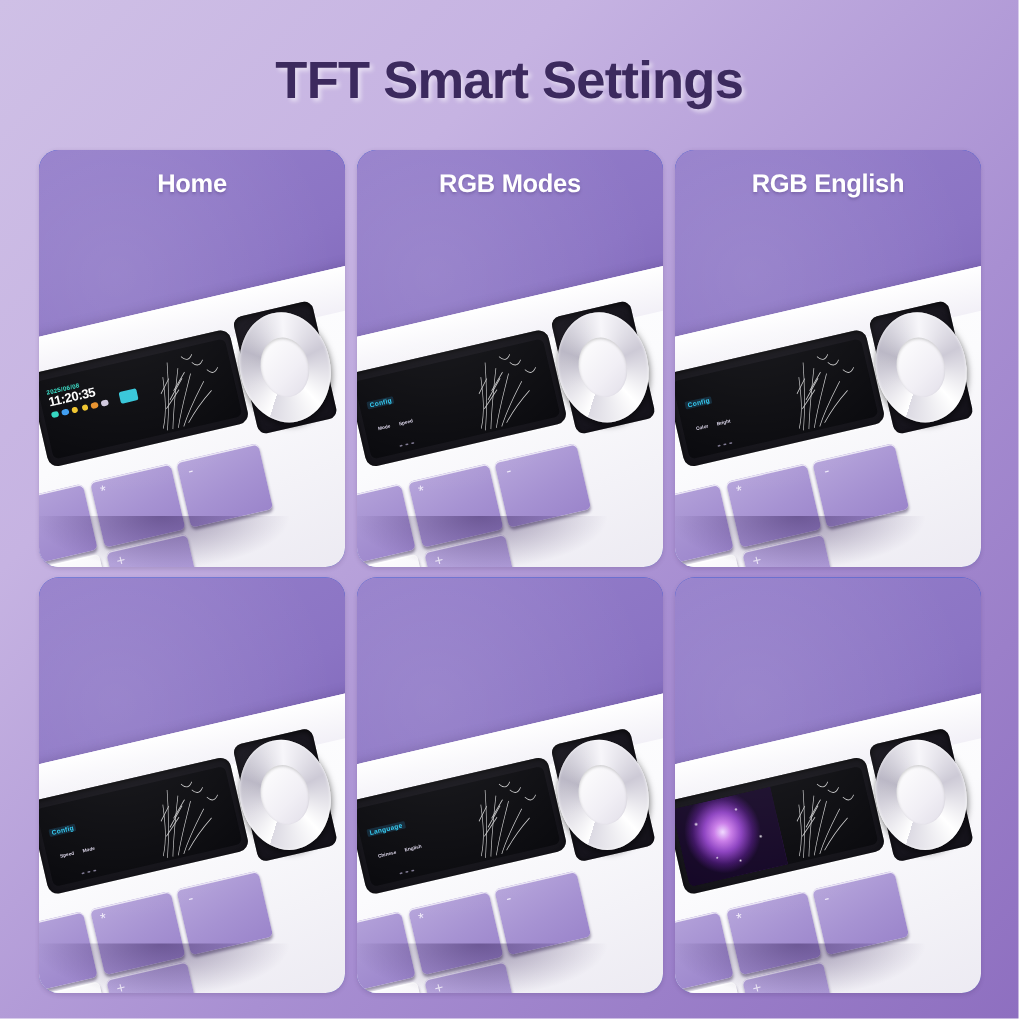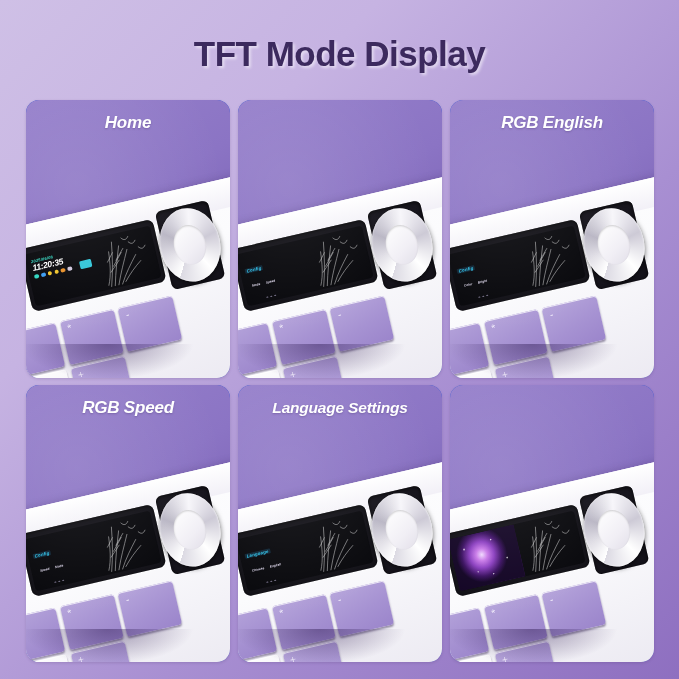--- a/index.html
+++ b/index.html
@@ -28,21 +28,20 @@
     grid-template-rows:repeat(2,1fr);
     gap:7px 8px;
   }
 
   .card{
     position:relative;
     border-radius:13px;
     overflow:hidden;
     background:#1d4ed8;
     box-shadow:0 1px 3px rgba(60,40,90,.18);
-    font-style:italic;
   }
   .card-title{
     position:absolute; top:0; left:0; right:0;
     height:46px; line-height:46px;
     text-align:center;
     color:#ffffff;
     font-size:17px; font-weight:bold;
     letter-spacing:-0.2px;
     z-index:9;
     text-shadow:0 1px 2px rgba(70,50,110,.35);
@@ -218,21 +217,21 @@
   
   .kb-shadow{
     position:absolute; left:0; right:0; bottom:-6%;
     height:18%;
     background:radial-gradient(60% 100% at 40% 0%, rgba(45,25,80,.45), rgba(0,0,0,0) 70%);
   }
 </style>
 </head>
 <body>
 
-<div class="page-title">TFT Mode Display</div>
+<div class="page-title">TFT Smart Settings</div>
 
 <div class="grid" id="grid">
    <div class="card">
      <div class="photo">
        <div class="kb">
          <div class="kb-case"></div>
          <div class="kb-lip"></div>
          <div class="screen-well">
 
       <div class="screen">
@@ -364,20 +363,21 @@
         
      </div>
      <div class="key purple " style="left:30%;top:17%;width:13%;height:29%">
         <span class="lbl">+</span>
      </div>
 
      </div>
        </div>
        <div class="kb-shadow"></div>
      </div>
+     <div class="card-title ">RGB Modes</div>
    </div>
    <div class="card">
      <div class="photo">
        <div class="kb">
          <div class="kb-case"></div>
          <div class="kb-lip"></div>
          <div class="screen-well">
 
       <div class="screen">
         <div class="screen-left">
@@ -513,21 +513,20 @@
         
      </div>
      <div class="key purple " style="left:30%;top:17%;width:13%;height:29%">
         <span class="lbl">+</span>
      </div>
 
      </div>
        </div>
        <div class="kb-shadow"></div>
      </div>
-     <div class="card-title ">RGB Speed</div>
    </div>
    <div class="card">
      <div class="photo">
        <div class="kb">
          <div class="kb-case"></div>
          <div class="kb-lip"></div>
          <div class="screen-well">
 
       <div class="screen">
         <div class="screen-left">
@@ -588,21 +587,20 @@
         
      </div>
      <div class="key purple " style="left:30%;top:17%;width:13%;height:29%">
         <span class="lbl">+</span>
      </div>
 
      </div>
        </div>
        <div class="kb-shadow"></div>
      </div>
-     <div class="card-title small">Language Settings</div>
    </div>
    <div class="card">
      <div class="photo">
        <div class="kb">
          <div class="kb-case"></div>
          <div class="kb-lip"></div>
          <div class="screen-well">
 
       <div class="screen">
         <div class="s-gif"></div>

